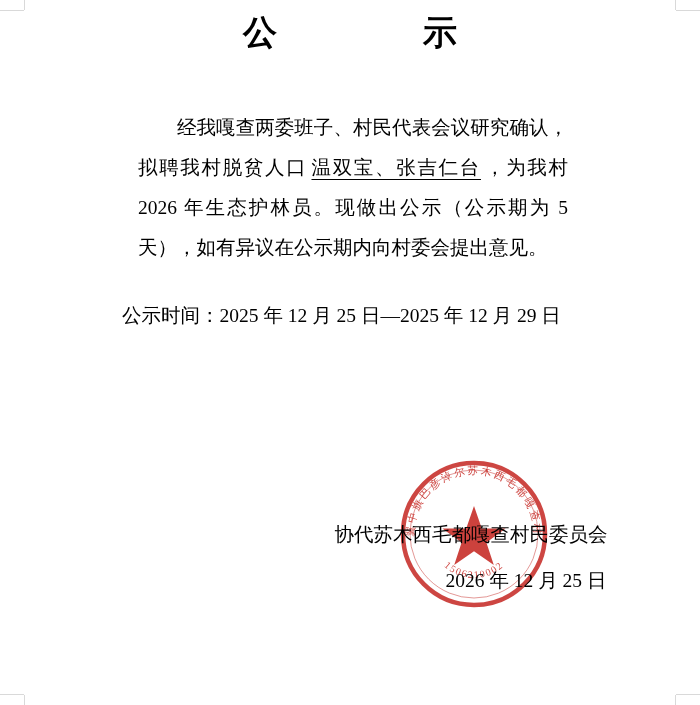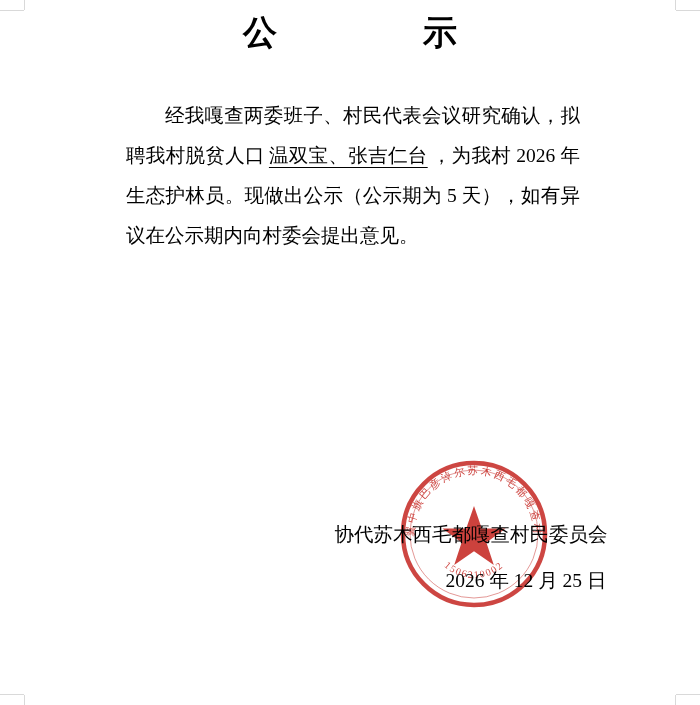--- a/index.html
+++ b/index.html
@@ -55,21 +55,21 @@
     position: absolute;
     left: 122px;
     top: 92px;
     width: 462px;
     font-size: 19.5px;
     line-height: 40px;
     text-align: justify;
     text-justify: inter-ideograph;
   }
   .body-para {
-    margin: 4px;
+    margin: 16px;
     text-indent: 2em;
   }
   .blank-name {
     text-decoration: underline;
     text-underline-offset: 5px;
     padding: 0 4px;
   }
 
   .date-line {
     position: absolute;
@@ -120,20 +120,23 @@
   <div class="crop-mark cm-bl-h"></div>
   <div class="crop-mark cm-br-v"></div>
   <div class="crop-mark cm-br-h"></div>
 
   <div class="doc-title">公　　示</div>
 
   <div class="body-block">
     <p class="body-para"><span>经我嘎查两委班子、村民代表会议研究确认，拟聘我村脱贫人口</span><span class="blank-name">温双宝、张吉仁台</span><span>，为我村 2026 年生态护林员。现做出公示（公示期为 5 天），如有异议在公示期内向村委会提出意见。</span></p>
   </div>
 
+  <div class="date-line">
+    <span>公示时间：</span><span>2025 年 12 月 25 日—2025 年 12 月 29 日</span>
+  </div>
 
   <div class="seal">
     <svg width="152" height="152" viewBox="0 0 152 152" xmlns="http://www.w3.org/2000/svg">
       <defs>
         <path id="ringPathTop" d="M 76,76 m -60,0 a 60,60 0 1 1 120,0" fill="none"></path>
         <path id="ringPathBottom" d="M 76,76 m -44,0 a 44,44 0 1 0 88,0" fill="none"></path>
       </defs>
       <circle cx="76" cy="76" r="71" fill="none" stroke="#c8322d" stroke-width="4.5" opacity="0.9"></circle>
       <circle cx="76" cy="76" r="64" fill="none" stroke="#c8322d" stroke-width="1" opacity="0.5"></circle>
 

